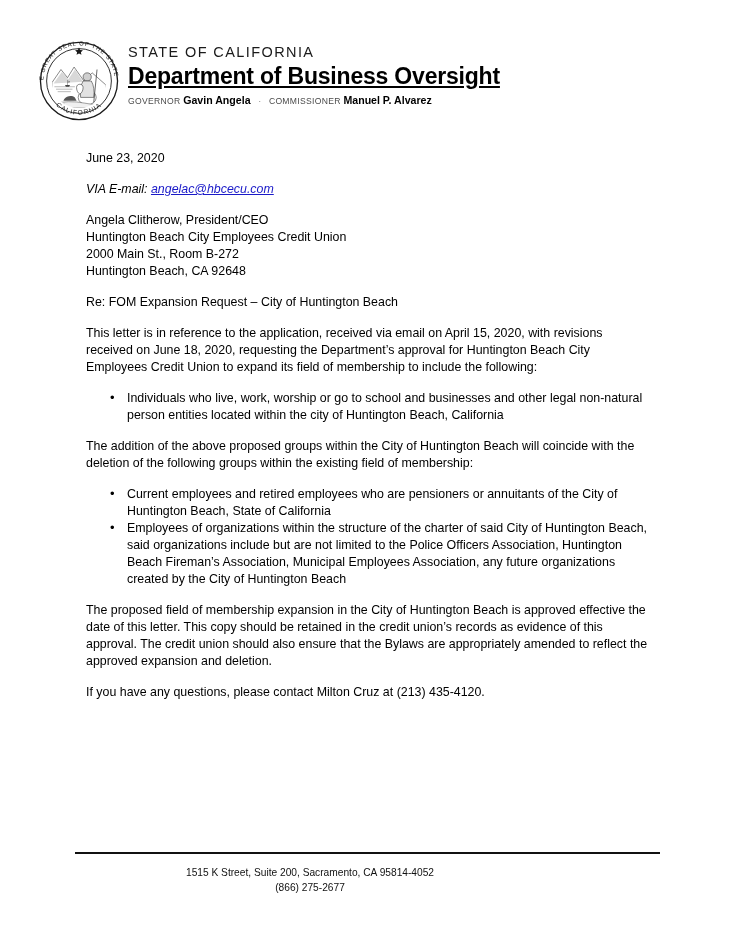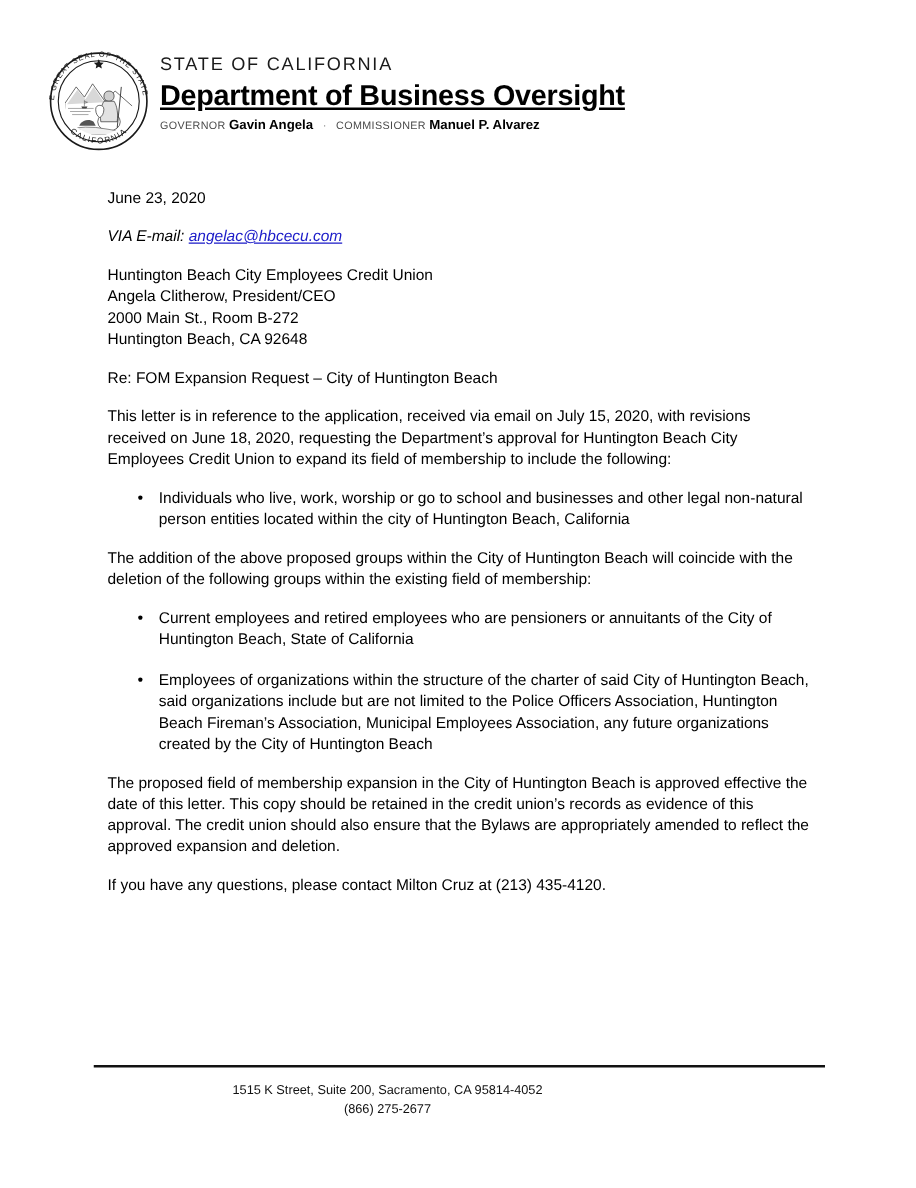--- a/index.html
+++ b/index.html
@@ -118,21 +118,21 @@
   ul.blist {
     list-style: none;
     margin: 0 0 14px 0;
     padding: 0;
   }
   ul.blist li {
     position: relative;
     padding-left: 41px;
     margin-bottom: 0;
   }
-  ul.blist li + li { margin-top: 16px; }
+  ul.blist li + li { margin-top: 0; }
   ul.blist li::before {
     content: "\2022";
     position: absolute;
     left: 24px;
     top: -1px;
     font-size: 13px;
     line-height: inherit;
   }
 
   
@@ -233,30 +233,30 @@
   <div class="body-block">
 
     <p class="para">June 23, 2020</p>
 
     <p class="via">
       <span>VIA E-mail:</span>
       <a class="email" href="#">angelac@hbcecu.com</a>
     </p>
 
     <div class="addr-block">
+      <p class="addr-line">Angela Clitherow, President/CEO</p>
       <p class="addr-line">Huntington Beach City Employees Credit Union</p>
-      <p class="addr-line">Angela Clitherow, President/CEO</p>
       <p class="addr-line">2000 Main St., Room B-272</p>
       <p class="addr-line">Huntington Beach, CA 92648</p>
     </div>
 
     <p class="para">Re: FOM Expansion Request – City of Huntington Beach</p>
 
 
-    <p class="para">This letter is in reference to the application, received via email on July 15, 2020, with revisions received on June 18, 2020, requesting the Department’s approval for Huntington Beach City Employees Credit Union to expand its field of membership to include the following:</p>
+    <p class="para">This letter is in reference to the application, received via email on April 15, 2020, with revisions received on June 18, 2020, requesting the Department’s approval for Huntington Beach City Employees Credit Union to expand its field of membership to include the following:</p>
 
     <ul class="blist">
       <li>Individuals who live, work, worship or go to school and businesses and other legal non-natural person entities located within the city of Huntington Beach, California</li>
     </ul>
 
     <p class="para">The addition of the above proposed groups within the City of Huntington Beach will coincide with the deletion of the following groups within the existing field of membership:</p>
 
     <ul class="blist">
       <li>Current employees and retired employees who are pensioners or annuitants of the City of Huntington Beach, State of California</li>
       <li>Employees of organizations within the structure of the charter of said City of Huntington Beach, said organizations include but are not limited to the Police Officers Association, Huntington Beach Fireman’s Association, Municipal Employees Association, any future organizations created by the City of Huntington Beach</li>

